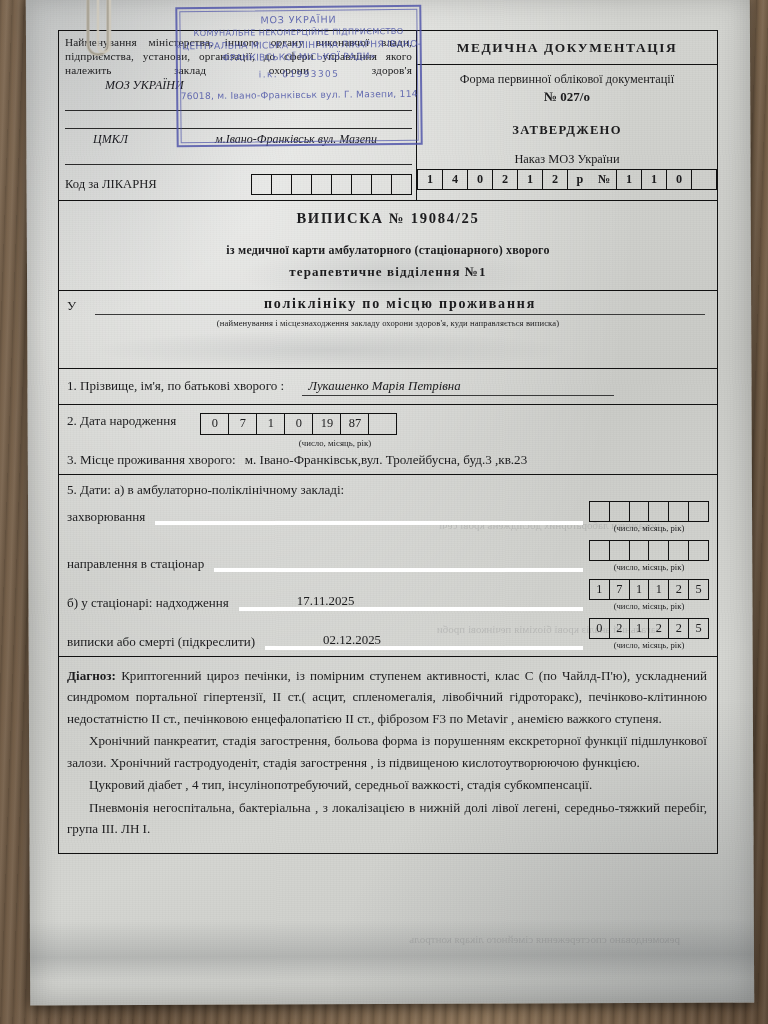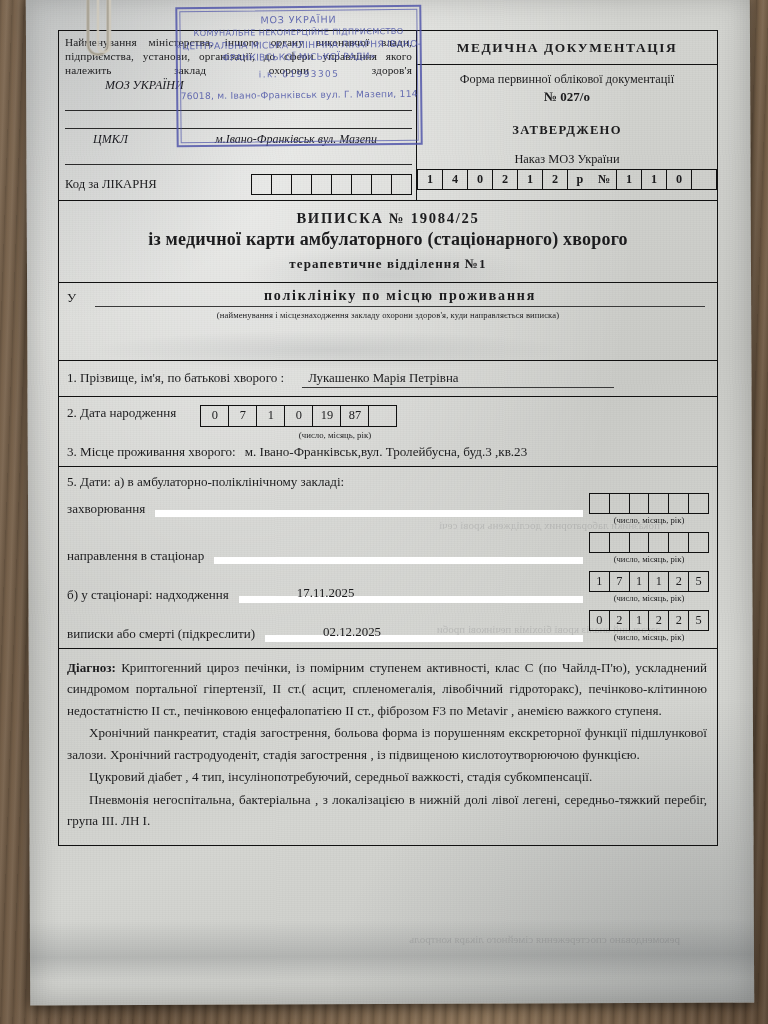--- a/index.html
+++ b/index.html
@@ -109,58 +109,59 @@
     font-size:12.2px;font-weight:bold;padding:0 2px;
   }
   .ocell.plain{border-left:none;font-weight:bold;}
   .ocell.last{border-right:1.3px solid #111;}
 
   
   .block{border:1.6px solid #111;border-bottom:none;}
   .block.last{border-bottom:1.6px solid #111;}
   .titlewrap{padding:9px 0 10px 0;text-align:center;}
   .t1{font-weight:bold;font-size:14.6px;letter-spacing:1.7px;}
-  .t2{font-weight:bold;font-size:18px;letter-spacing:.2px;margin-top:2px;}
+  .t2{font-weight:bold;font-size:12px;letter-spacing:.2px;margin-top:16px;}
   .t3{font-weight:bold;font-size:13px;letter-spacing:1.1px;margin-top:6px;}
 
   .urow{position:relative;padding:5px 8px 6px 8px;}
   .u-y{position:absolute;left:8px;top:7px;font-size:13px;}
   .u-main{
     text-align:center;font-weight:bold;font-size:14px;letter-spacing:1.8px;
     border-bottom:1px solid #3a3a3a;padding-bottom:2px;margin:0 4px 0 28px;
   }
   .u-cap{text-align:center;font-size:8.6px;margin-top:3px;letter-spacing:.1px;}
 
   .gap{height:34px;}
 
   
   .frow{position:relative;padding:7px 8px 8px 8px;min-height:20px;}
   .fl{font-size:13.1px;display:inline-block;}
   .fval{
     font-size:12.9px;border-bottom:1px solid #3a3a3a;display:inline-block;
     padding:0 6px 1px 6px;
+    font-style:italic;
   }
 
   
   .dobrow{display:flex;align-items:flex-start;padding:8px 8px 2px 8px;}
   .dobcells{display:flex;margin-left:24px;border-top:1.3px solid #111;border-bottom:1.3px solid #111;}
   .dcell{
     min-width:21px;height:20px;border-left:1.3px solid #111;
     display:flex;align-items:center;justify-content:center;font-size:12.4px;padding:0 3px;
   }
   .dcell.last{border-right:1.3px solid #111;}
   .dobcap{font-size:8.8px;text-align:center;margin:1px 0 0 24px;width:160px;}
 
   
   .s5{padding:7px 8px 6px 8px;position:relative;}
   .s5 .hl{font-size:13.1px;}
   .s5row{display:flex;align-items:flex-end;margin-top:7px;}
   .s5lbl{font-size:13.1px;white-space:nowrap;}
   .s5val{
-    flex:1;border-bottom:7px solid #ffffff;margin:0 6px 0 10px;height:17px;
+    flex:1;border-bottom:4px solid #ffffff;margin:0 6px 0 10px;height:17px;
     font-size:12.9px;text-align:left;padding-left:58px;box-sizing:border-box;
   }
   .s5cellwrap{width:120px;flex:none;}
   .s5cells{display:flex;border-top:1.3px solid #111;border-bottom:1.3px solid #111;}
   .s5c{
     width:20px;height:19px;border-left:1.3px solid #111;
     display:flex;align-items:center;justify-content:center;font-size:12.3px;
   }
   .s5c.last{border-right:1.3px solid #111;}
   .s5cap{font-size:8.6px;text-align:center;margin-top:1px;}

